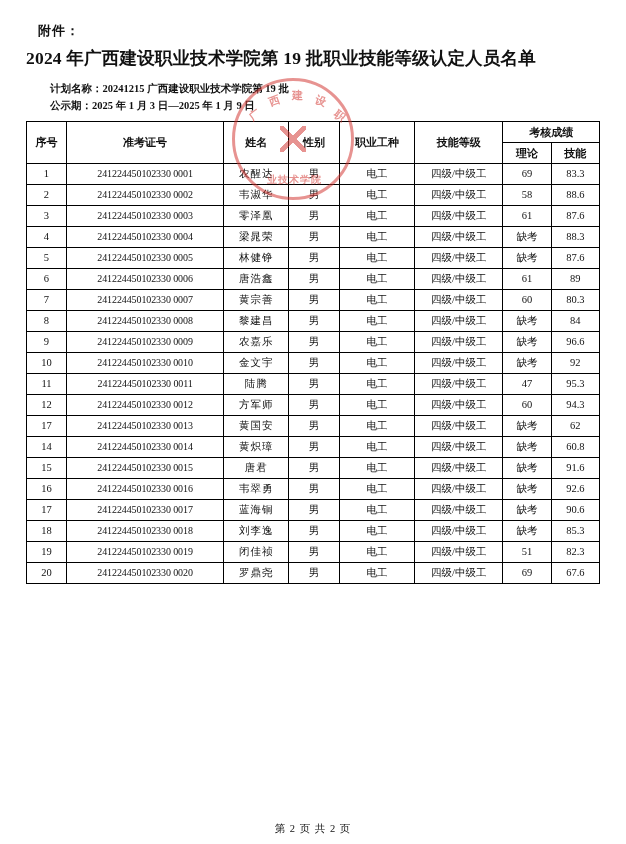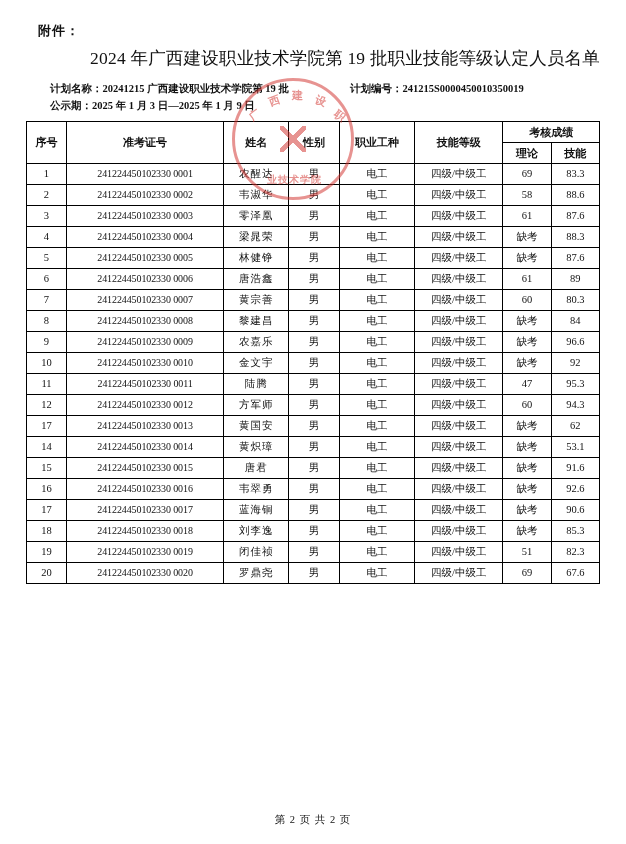--- a/index.html
+++ b/index.html
@@ -22,23 +22,23 @@
     box-sizing: border-box;
     padding: 18px 26px 0 26px;
   }
   .attach {
     font-size: 13px;
     font-weight: bold;
     letter-spacing: 1px;
     margin: 4px 0 6px 12px;
   }
   .doc-title {
-    text-align: right;
+    text-align: left;
     font-size: 17.5px;
-    font-weight: normal;
+    font-weight: bold;
     letter-spacing: 0.2px;
     margin: 4px 0 10px 0;
     white-space: nowrap;
   }
   .meta {
     font-size: 10.5px;
     font-weight: bold;
     line-height: 1.65;
     margin: 0 0 6px 0;
     padding: 0 6px 0 24px;
@@ -128,39 +128,38 @@
   .seal-t2 { left: 34px; top: 12px; transform: rotate(-20deg); }
   .seal-t3 { left: 57px; top: 7px; }
   .seal-t4 { left: 80px; top: 13px; transform: rotate(20deg); }
   .seal-t5 { left: 99px; top: 28px; transform: rotate(38deg); }
   .seal-b { left: 32px; top: 92px; font-size: 10px; letter-spacing: 1px; }
 
   .footer {
     position: absolute;
     left: 0;
     right: 0;
-    bottom: 17px;
+    bottom: 8px;
     text-align: center;
     font-size: 10.5px;
     letter-spacing: 1px;
   }
 </style>
 </head>
 <body>
 
 <div class="page">
 
   <div class="attach">附件：</div>
 
   <div class="doc-title">2024 年广西建设职业技术学院第 19 批职业技能等级认定人员名单</div>
 
   <div class="meta">
     <div class="meta-row">
       <div class="meta-left"><span>计划名称：</span><span>20241215 广西建设职业技术学院第 19 批</span></div>
-      <div class="meta-right"><span>计划编号：</span><span>241215S0000450010350019</span></div>
     </div>
     <div class="meta-row">
       <div class="meta-right"><span>公示期：</span><span>2025 年 1 月 3 日—2025 年 1 月 9 日</span></div>
     </div>
   </div>
 
   <div class="seal">
     <div class="seal-text">
       <span class="seal-t1">广</span>
       <span class="seal-t2">西</span>
@@ -329,21 +328,21 @@
           <td>62</td>
         </tr>
         <tr>
           <td>14</td>
           <td class="cell-admit">241224450102330 0014</td>
           <td class="cell-name">黄炽璋</td>
           <td>男</td>
           <td>电工</td>
           <td>四级/中级工</td>
           <td>缺考</td>
-          <td>53.1</td>
+          <td>60.8</td>
         </tr>
         <tr>
           <td>15</td>
           <td class="cell-admit">241224450102330 0015</td>
           <td class="cell-name">唐君</td>
           <td>男</td>
           <td>电工</td>
           <td>四级/中级工</td>
           <td>缺考</td>
           <td>91.6</td>

